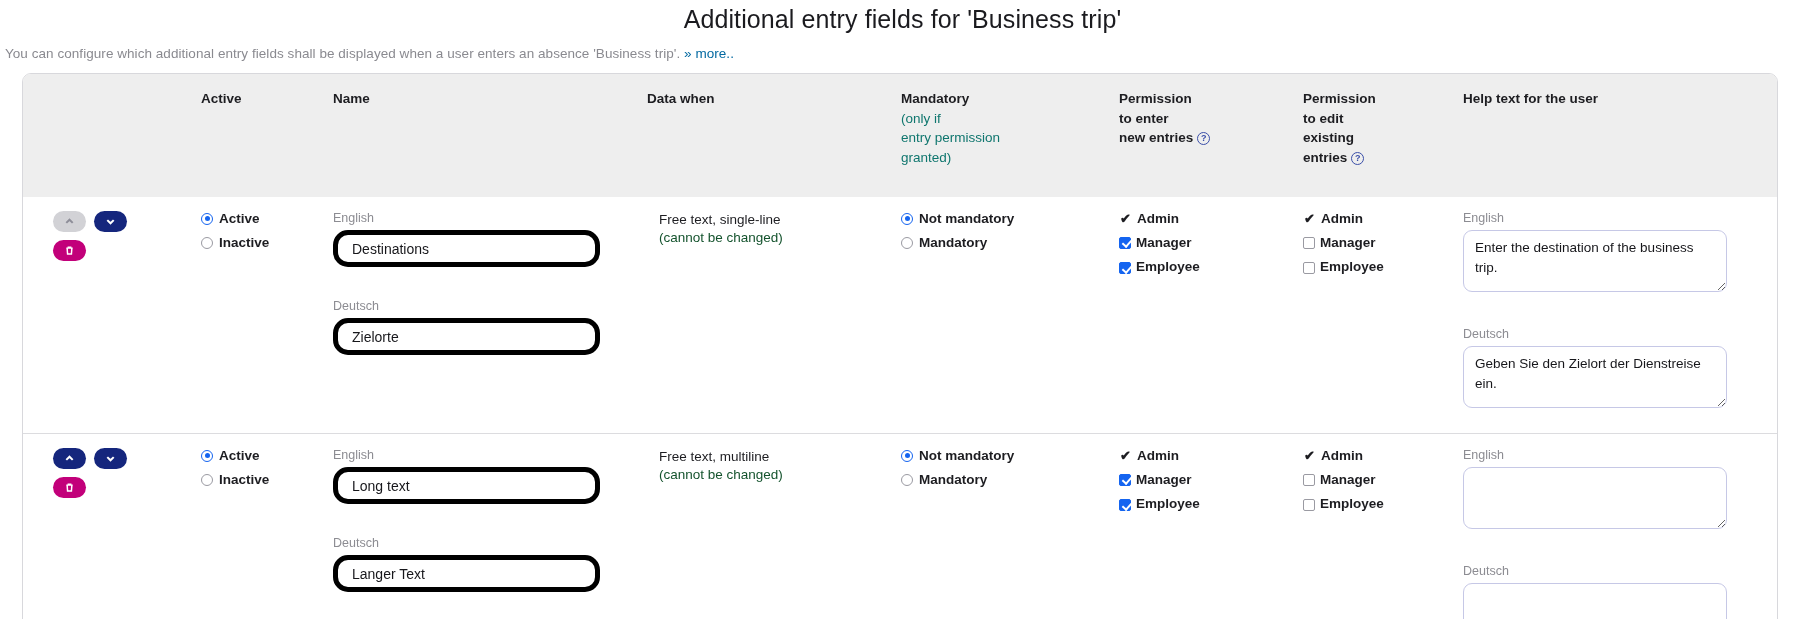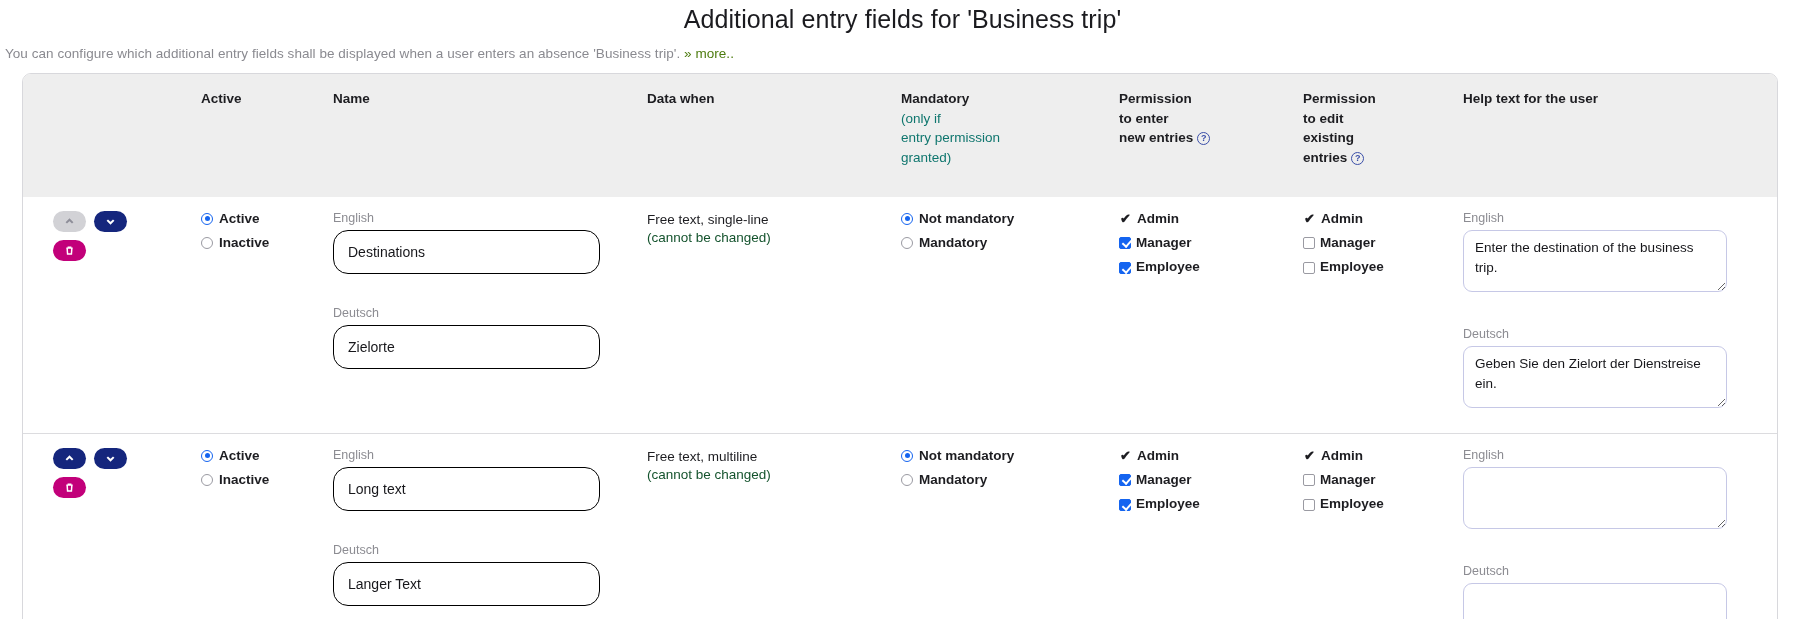--- a/index.html
+++ b/index.html
@@ -21,21 +21,21 @@
     letter-spacing: .1px;
     text-align: center;
   }
   .page-subtitle {
     font-size: 13.5px;
     color: #8a8a90;
     margin: 12px 0 0 5px;
     letter-spacing: .05px;
   }
   .page-subtitle .more-link {
-    color: #4d7c0f;
+    color: #0369a1;
     text-decoration: none;
   }
 
   
   .card {
     margin: 12px 22px 0 22px;
     border: 1px solid #d8d8dc;
     border-radius: 9px;
     background: #fff;
     overflow: hidden;
@@ -131,22 +131,22 @@
   
   .field { margin-bottom: 32px; }
   .field:last-child { margin-bottom: 0; }
   .field-label {
     font-size: 12.5px;
     color: #8c8c92;
     margin-bottom: 5px;
   }
   input.txt {
     width: 267px;
-    height: 44px;
-    border: 1px solid #000000;
+    height: 37px;
+    border: 5px solid #000000;
     border-radius: 15px;
     padding: 0 14px;
     font-size: 14px;
     font-family: "Liberation Sans", sans-serif;
     color: #17171b;
     background: #fff;
     outline: none;
   }
   textarea.help {
     width: 264px;
@@ -157,21 +157,21 @@
     font-size: 13.5px;
     line-height: 1.45;
     font-family: "Liberation Sans", sans-serif;
     color: #17171b;
     background: #fff;
     outline: none;
     resize: vertical;
   }
 
   
-  .dtype { font-size: 13.5px; color: #1d1d21; line-height: 1.35; }
+  .dtype { font-size: 13.5px; color: #1d1d21; line-height: 1.35; margin-left: 12px; }
   .dtype .muted { color: #14532d; display: block; }
 
   
   .perm-line {
     display: flex; align-items: center; gap: 5px;
     margin-bottom: 9px;
     font-size: 13.5px;
     font-weight: bold;
   }
   .perm-line:last-child { margin-bottom: 0; align-items: flex-end; }

